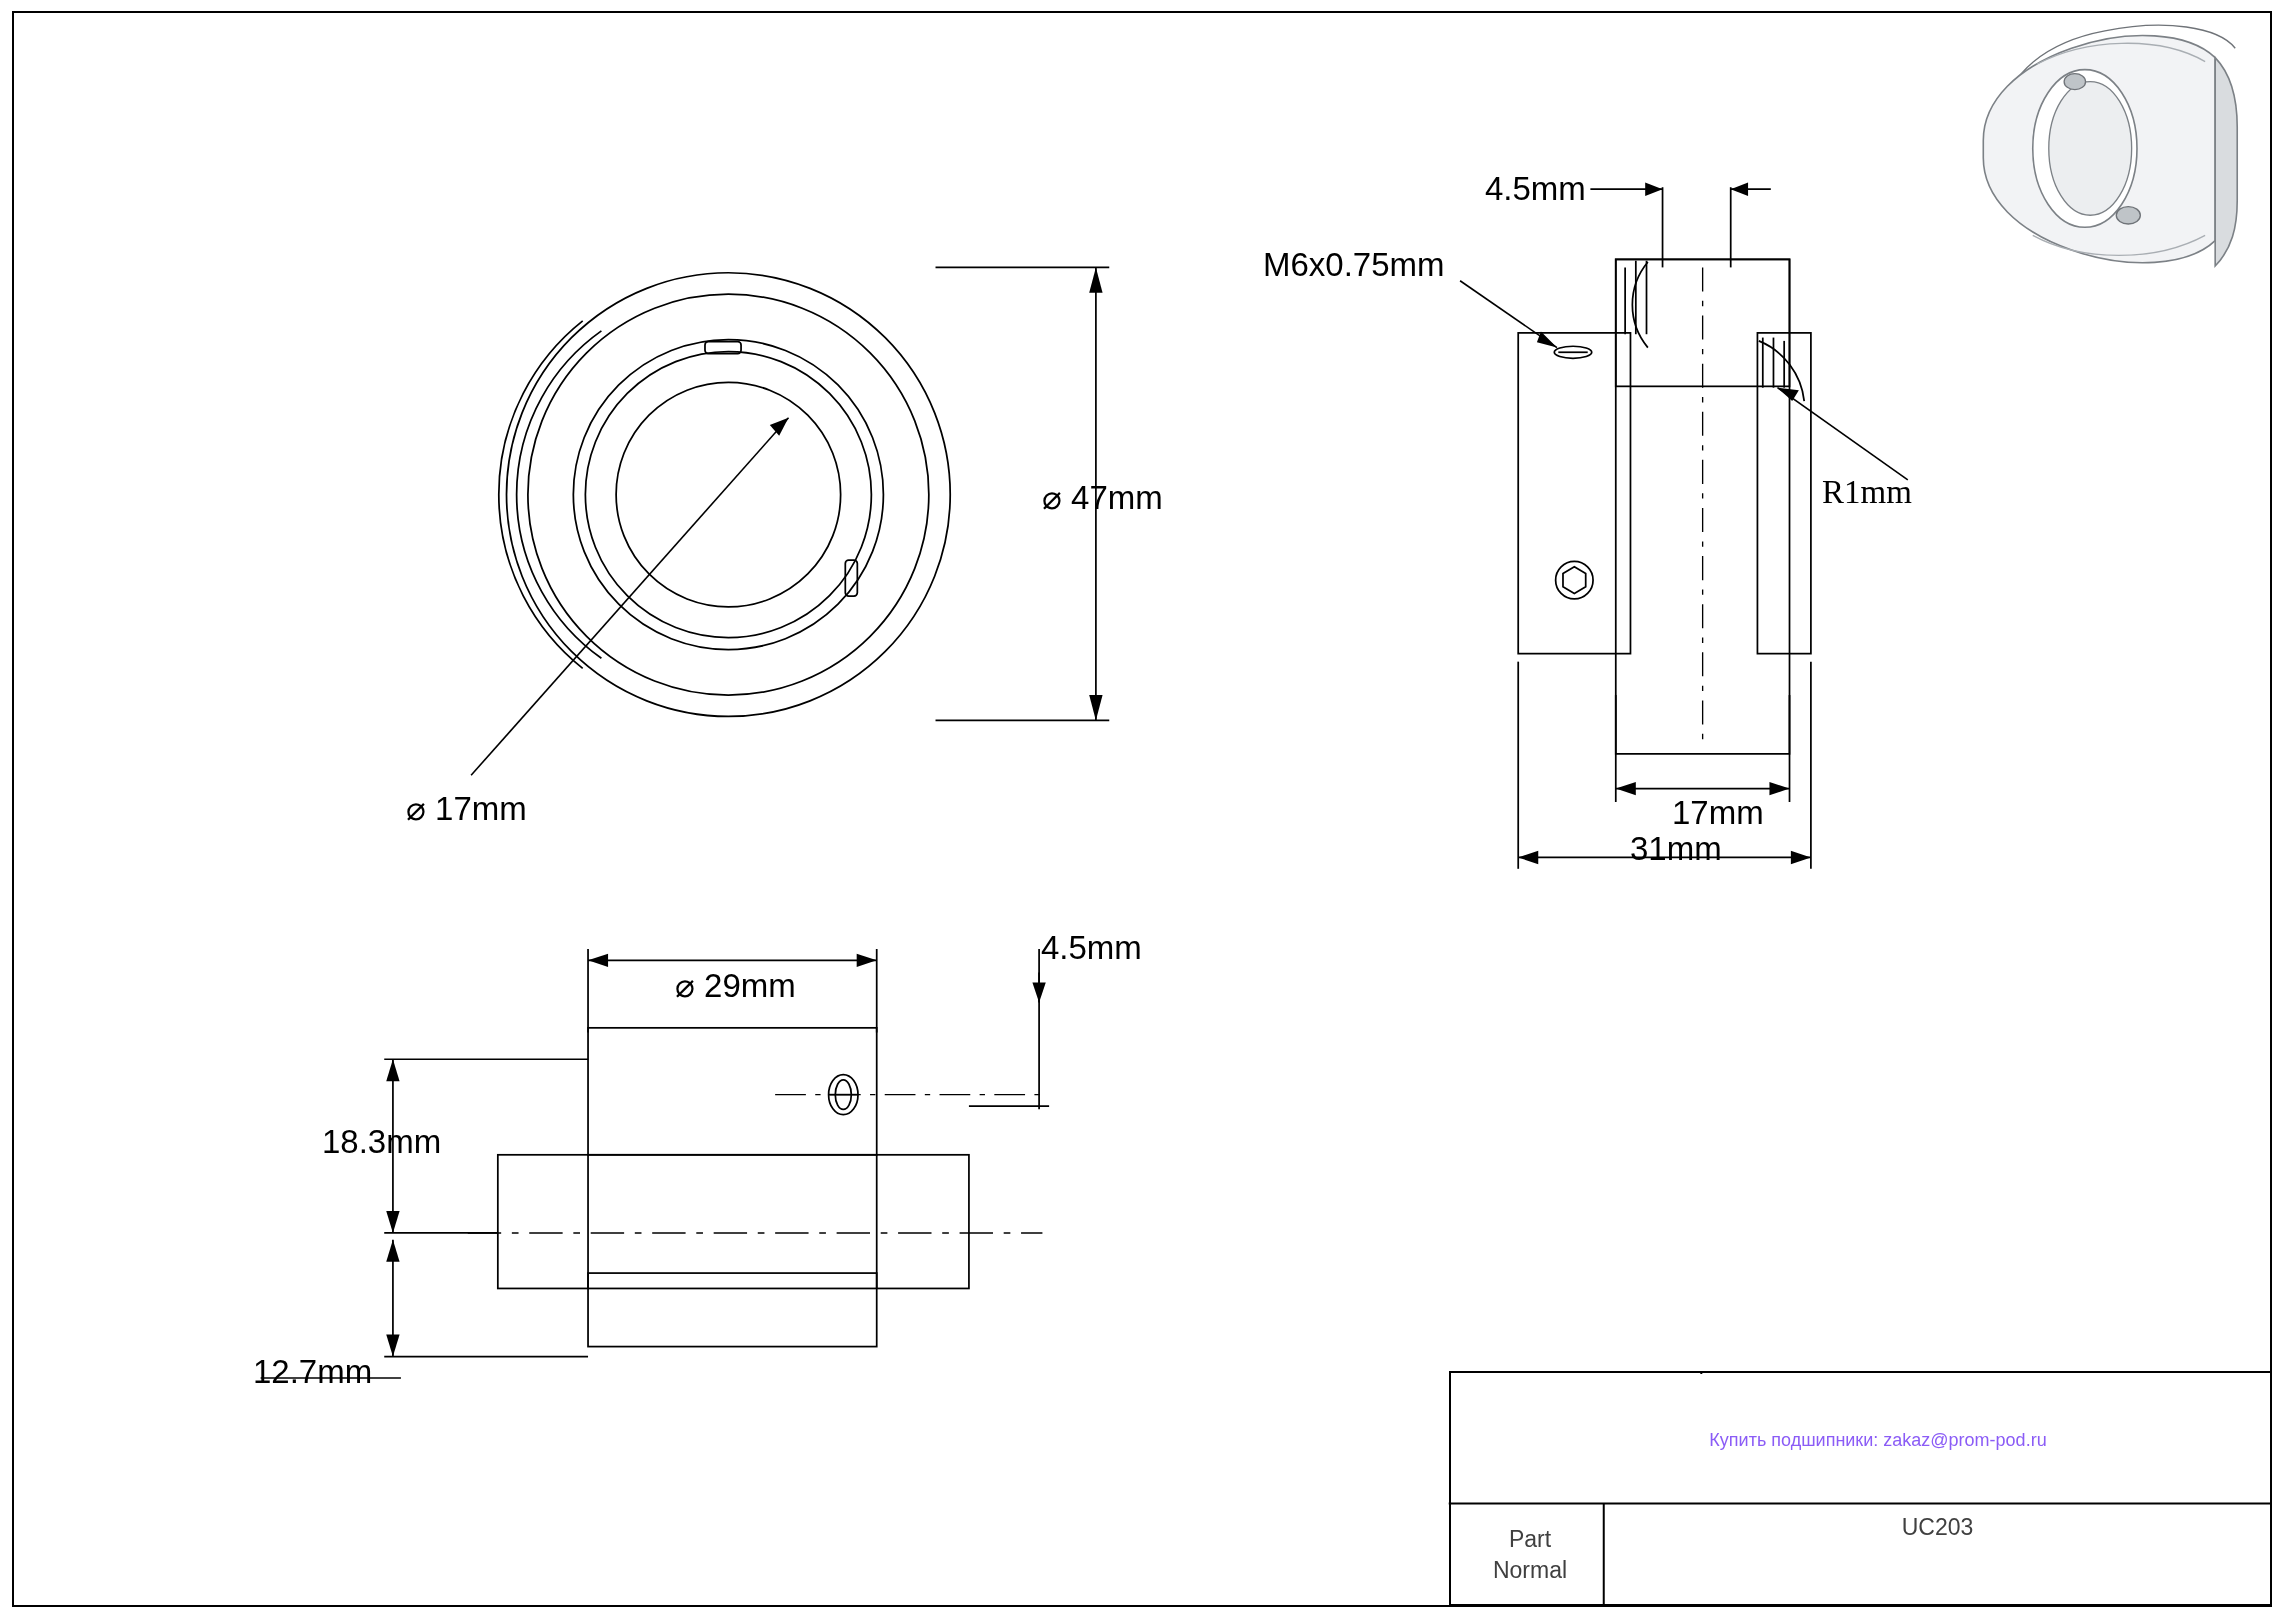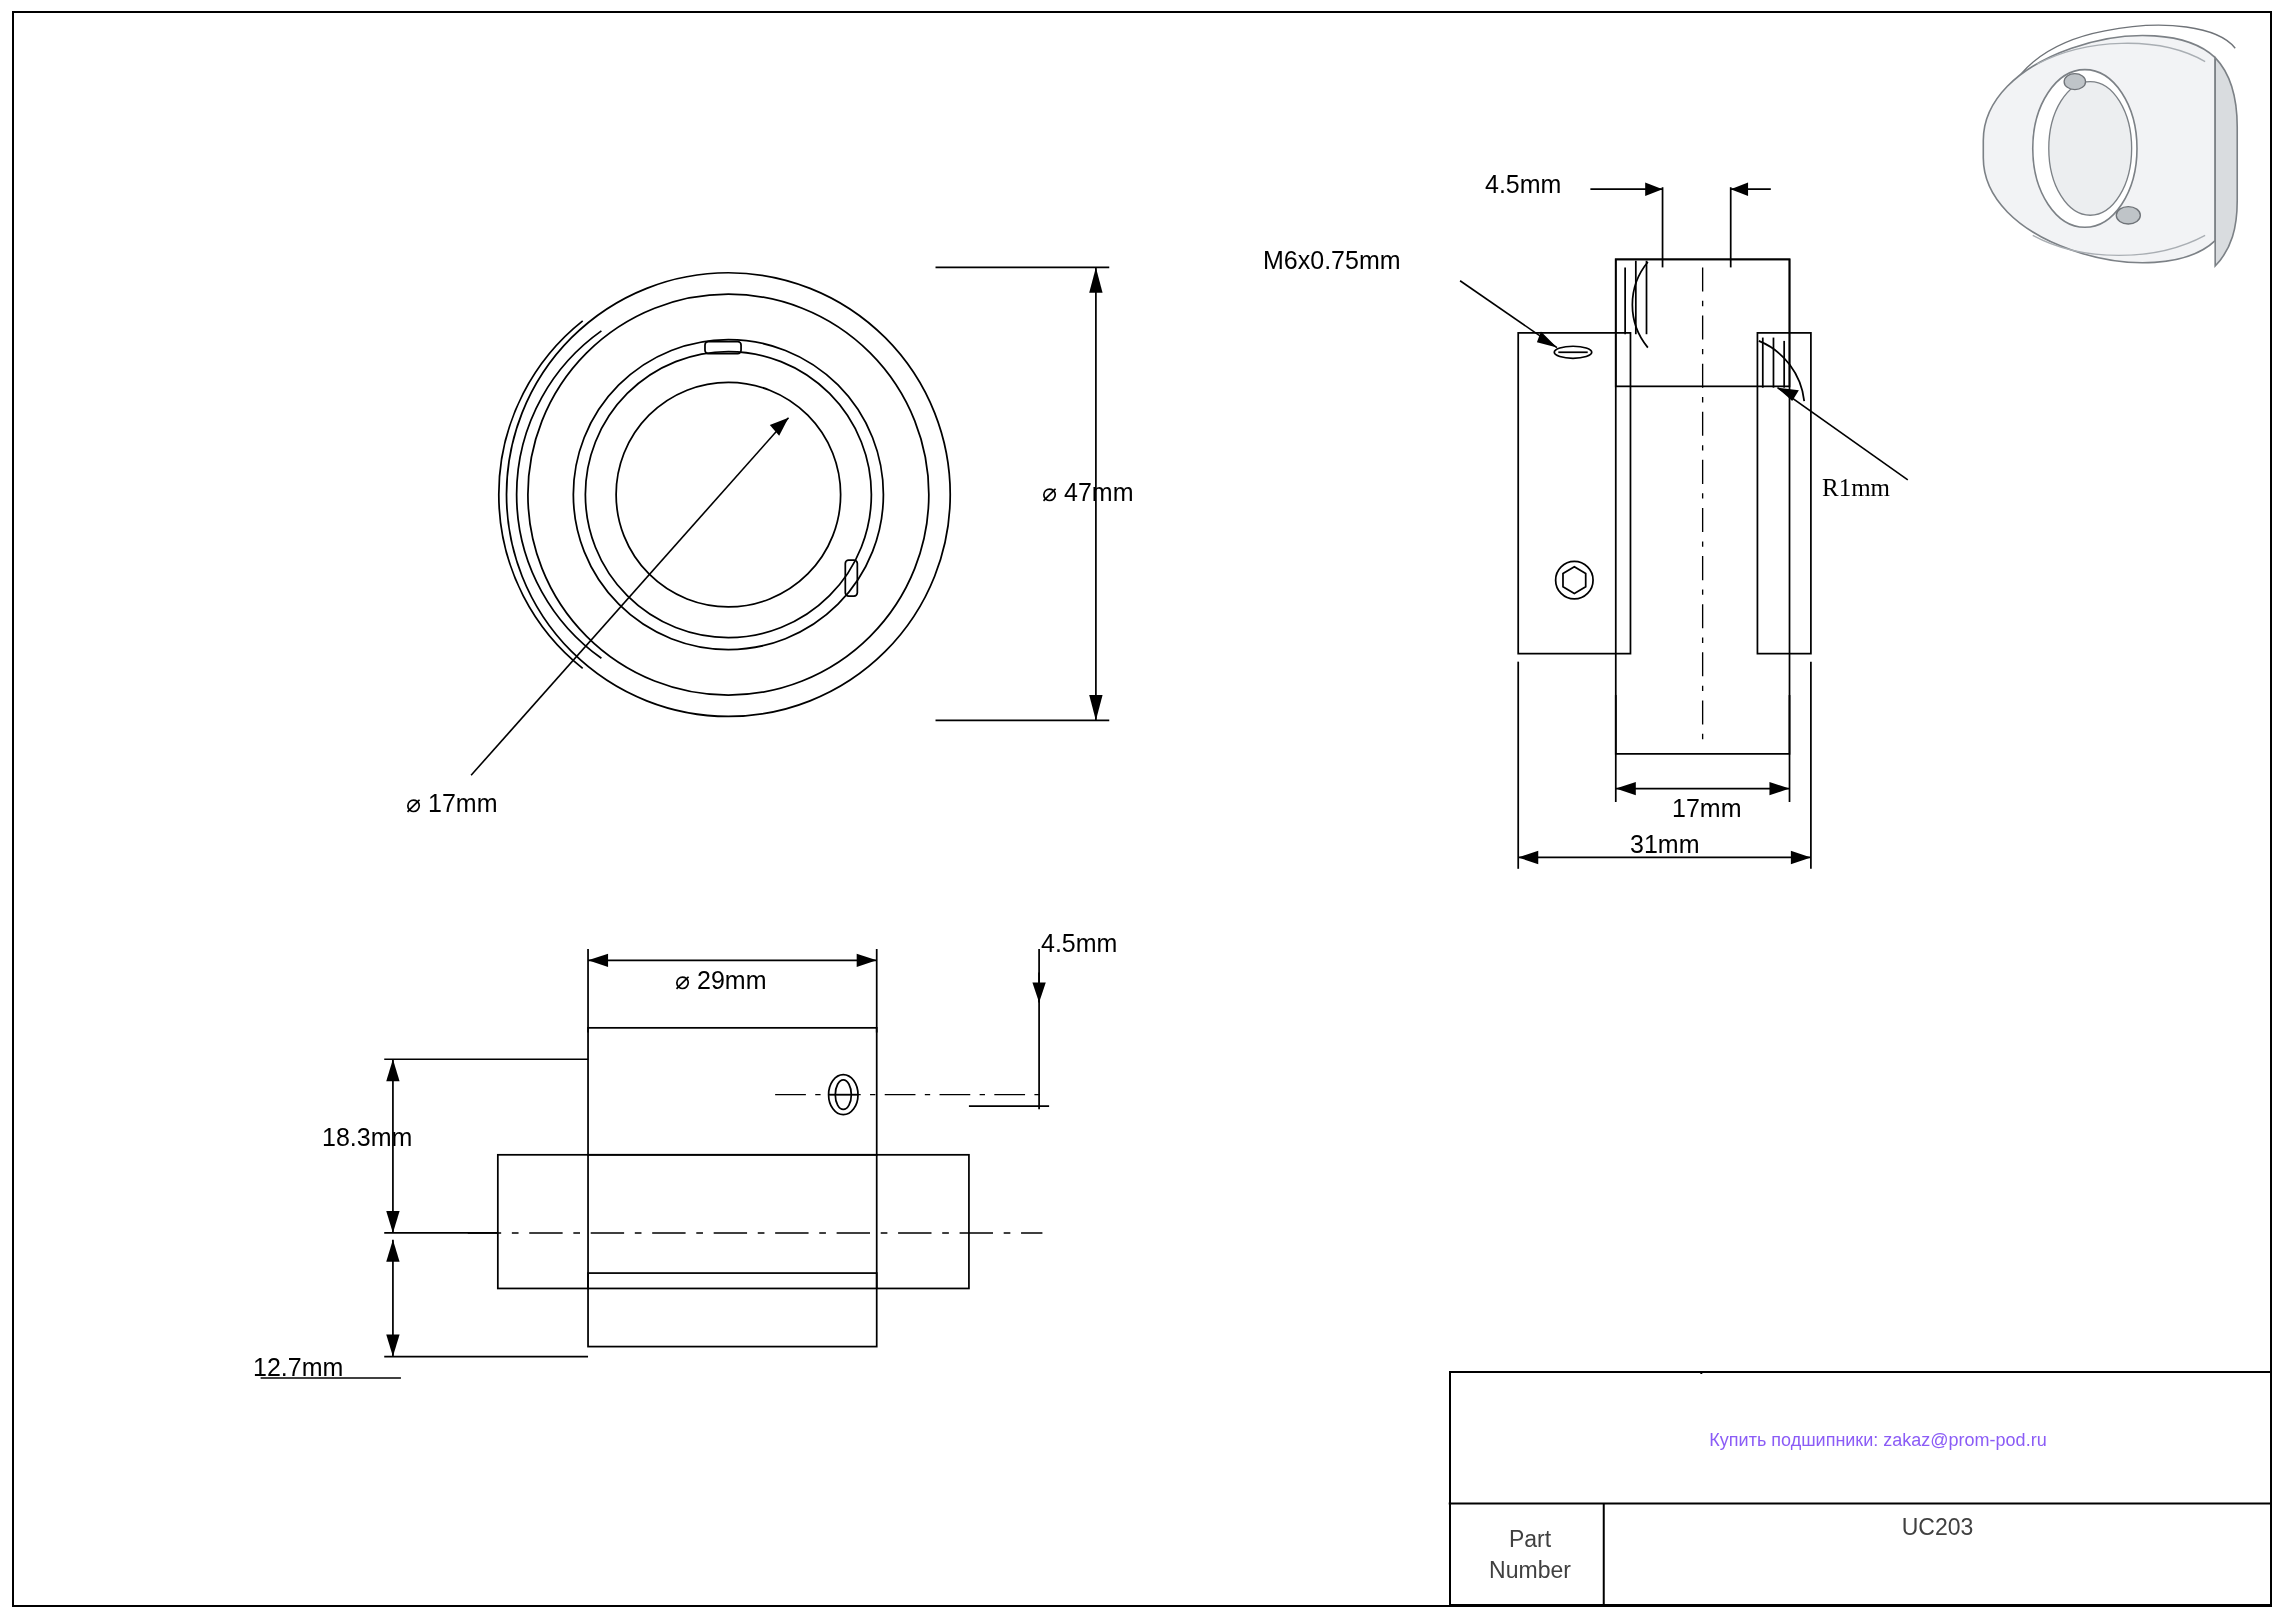--- a/index.html
+++ b/index.html
@@ -34,21 +34,21 @@
     height: 1618px;
     overflow: visible;
   }
   .lbl {
     position: absolute;
     font-family: "Liberation Sans", sans-serif;
     color: #000;
     white-space: nowrap;
   }
   .dim {
-    font-size: 25px;
+    font-size: 33px;
   }
   .titleblock {
     position: absolute;
     box-sizing: border-box;
     border: 2px solid #000;
   }
   .tb-text {
     position: absolute;
     font-family: "Liberation Sans", sans-serif;
     color: #404040;
@@ -258,18 +258,18 @@
     <g stroke="#000" stroke-width="3" fill="none">
       <line x1="2168" y1="2250" x2="3400" y2="2250"></line>
       <line x1="2400" y1="2250" x2="2400" y2="2404"></line>
       <line x1="2546" y1="2052" x2="2546" y2="2056"></line>
     </g>
   </svg>
 
   <div class="tb-text watermark" style="left:1624px; top:1430px; width:508px;">Купить подшипники: zakaz@prom-pod.ru</div>
 
   <div class="tb-text pnlabel" style="left:1463px; top:1525px; width:134px;">Part</div>
-  <div class="tb-text pnlabel" style="left:1463px; top:1556px; width:134px;">Number</div>
+  <div class="tb-text pnlabel" style="left:1463px; top:1556px; width:134px;">Normal</div>
 
   <div class="tb-text partnum" style="left:1610px; top:1514px; width:655px;">UC203</div>
 
 </div>
 
 
 </body></html>

